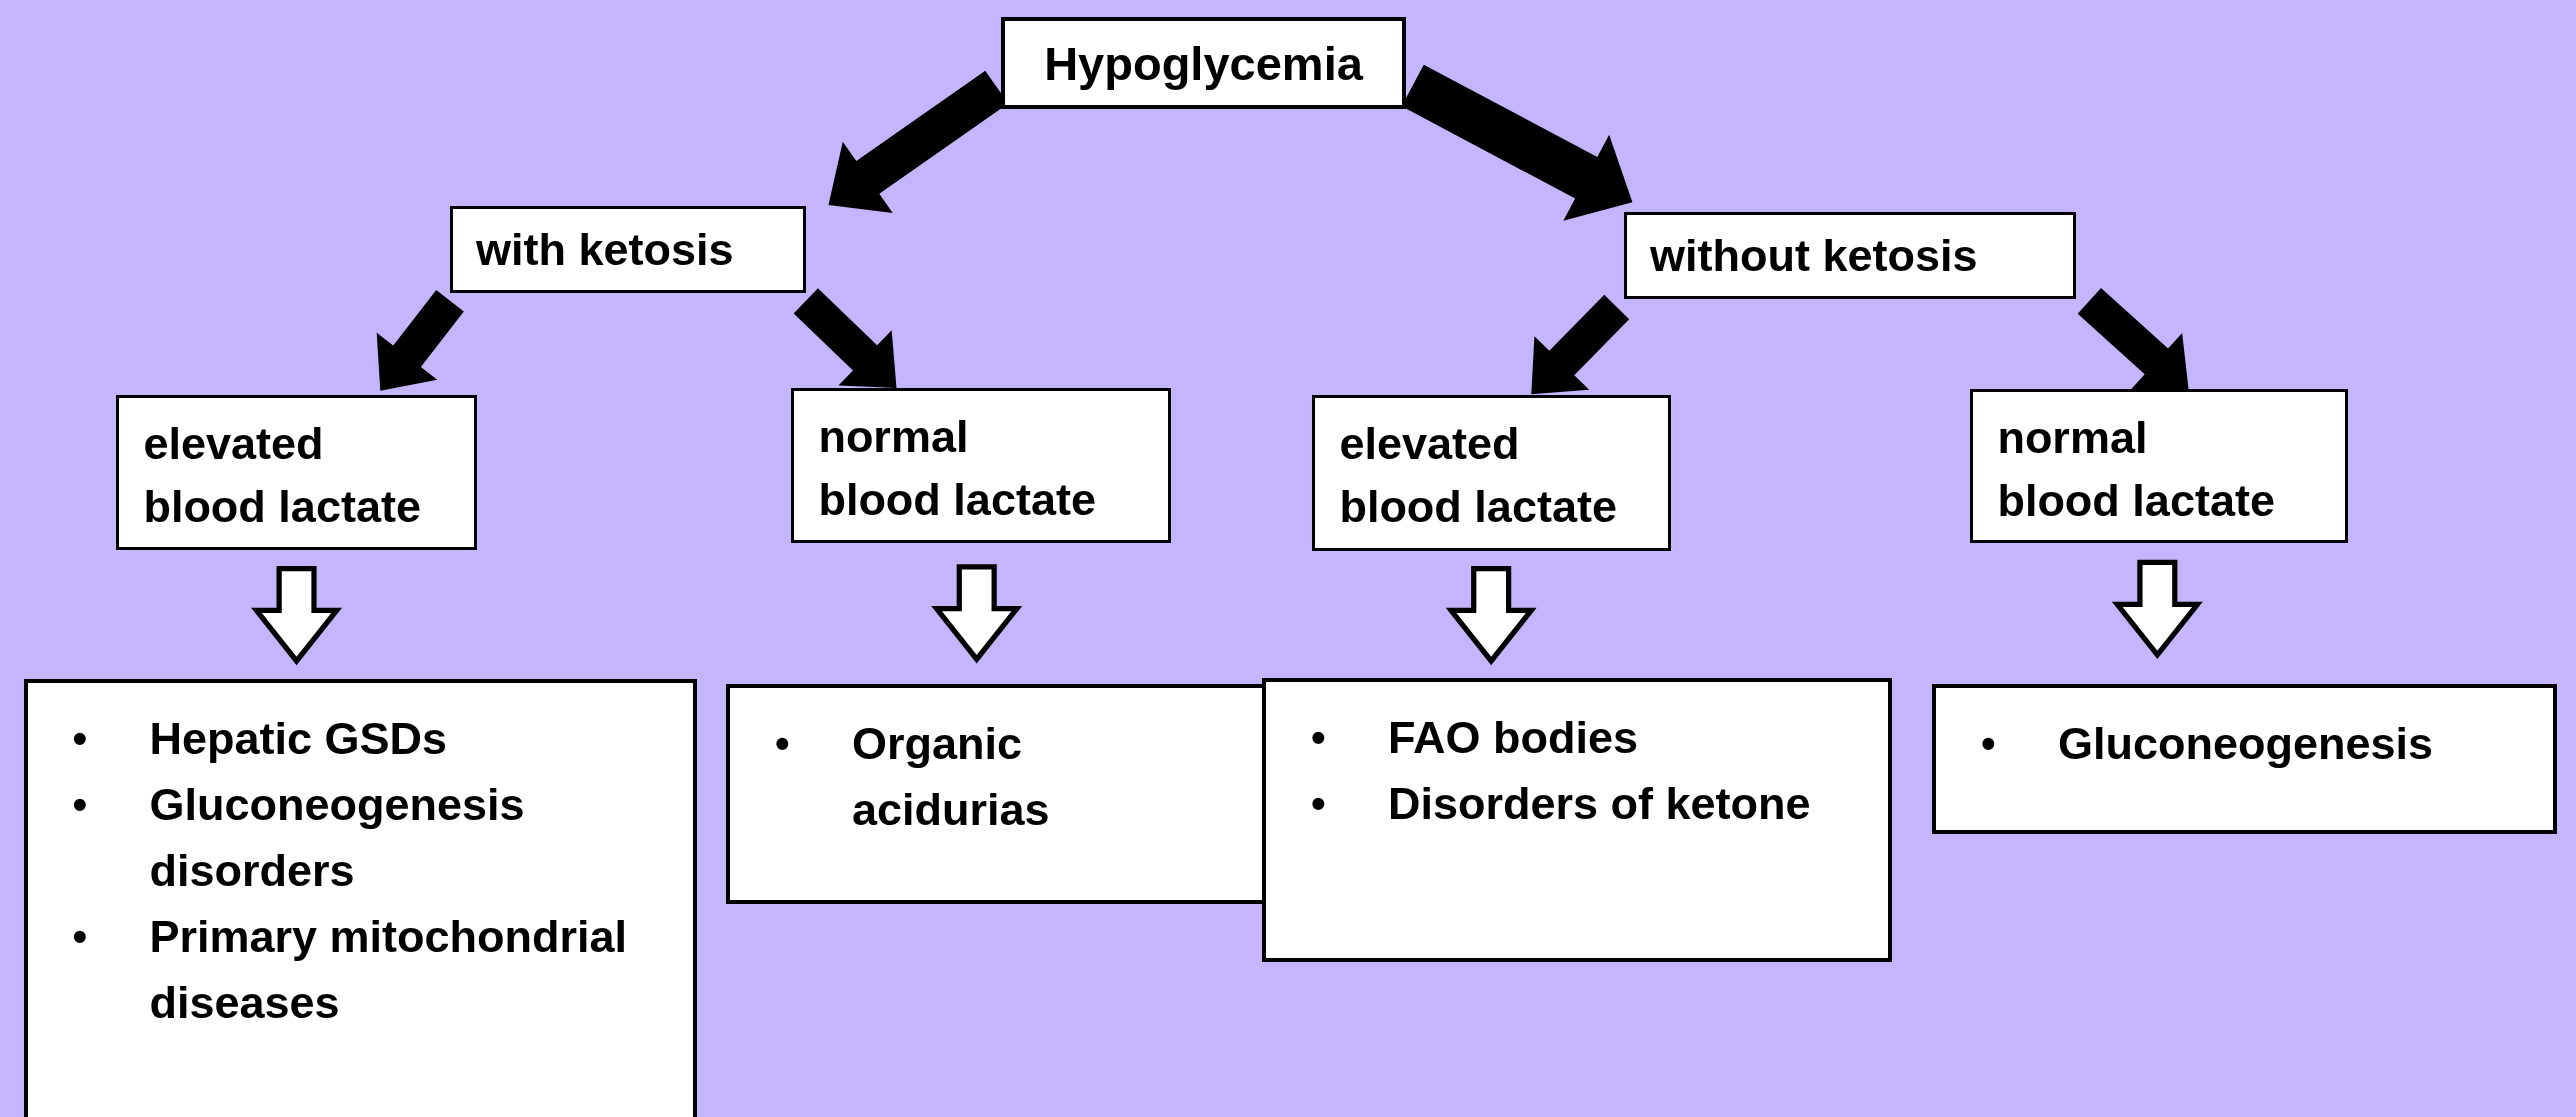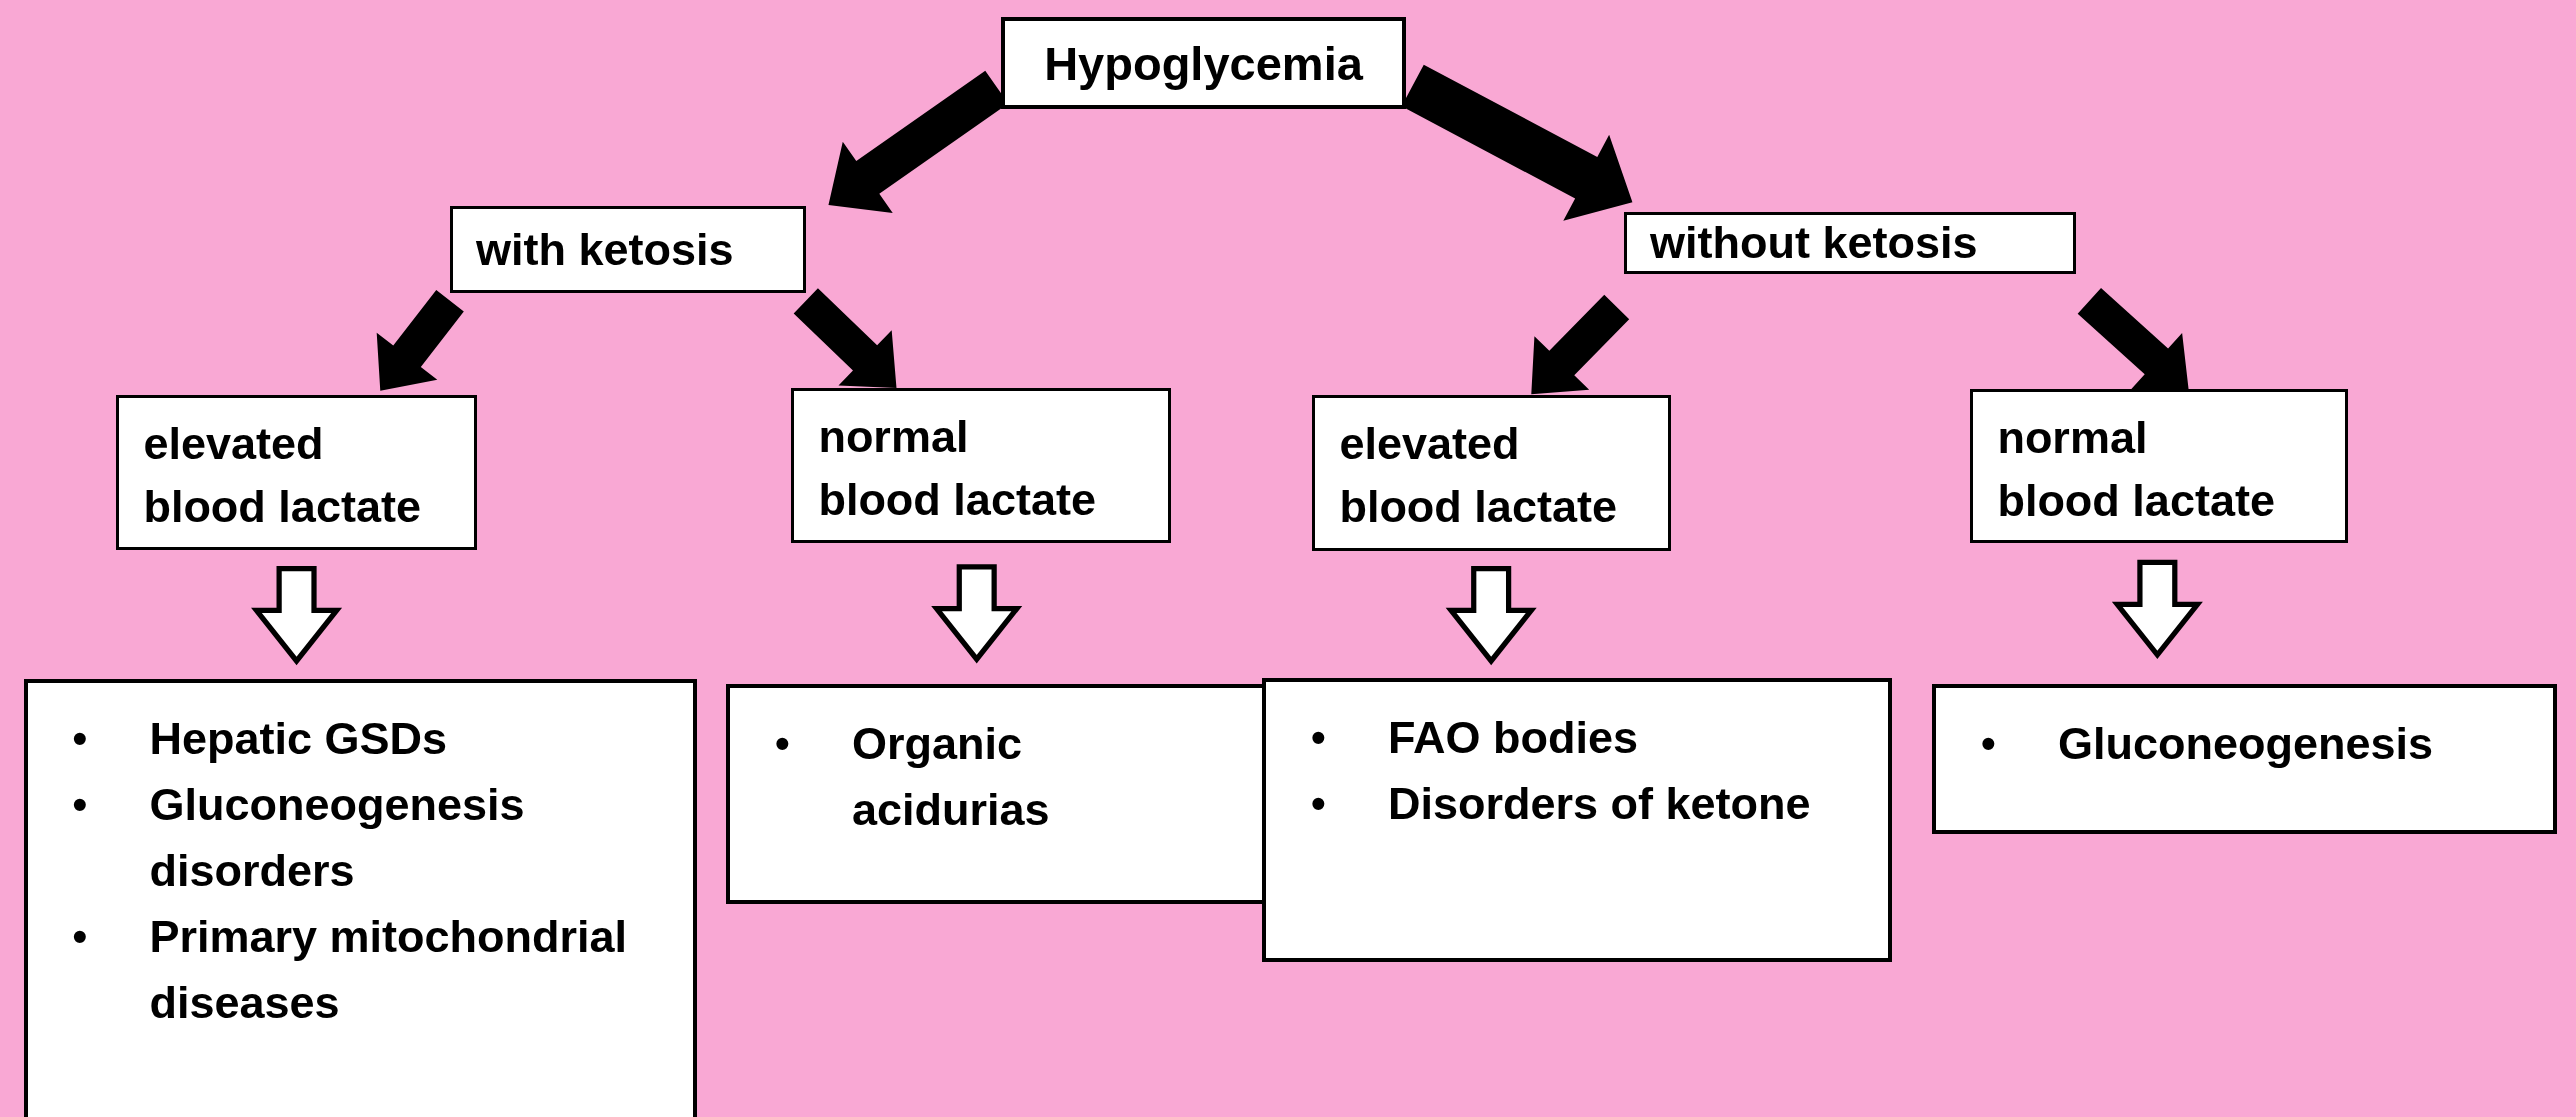--- a/index.html
+++ b/index.html
@@ -1,20 +1,20 @@
 <!DOCTYPE html>
 <html style="font-size:14px"><head>
 <meta charset="utf-8">
 <style>
   html, body { margin: 0; padding: 0; background: #ffffff; }
   .canvas {
     position: relative;
     width: 2576px;
     height: 1117px;
-    background: #f9a8d4;
+    background: #c4b5fd;
     font-family: "Liberation Sans", sans-serif;
     color: #000000;
     overflow: hidden;
   }
   .arrow-layer {
     position: absolute;
     left: 0; top: 0;
     width: 2576px; height: 1117px;
   }
   .node {
@@ -29,21 +29,21 @@
     left: 1001px; top: 17.4px; width: 405px; height: 92px;
     display: flex; align-items: center; justify-content: center;
     font-size: 47px; font-weight: bold;
   }
   .branch-node {
     display: flex; align-items: center;
     font-size: 45px;
     padding-left: 23px;
   }
   .branch-with    { left: 450px;  top: 206px; width: 356px; height: 87px; }
-  .branch-without { left: 1624px; top: 212px; width: 452px; height: 62px; }
+  .branch-without { left: 1624px; top: 212px; width: 452px; height: 87px; }
   .lactate-node {
     font-size: 45px;
     padding: 14px 0 0 24.4px;
   }
   .lactate-node .ln { line-height: 63px; white-space: nowrap; }
   .lactate-1 { left: 116px;  top: 395px; width: 361px; height: 155px; }
   .lactate-2 { left: 791px;  top: 388px; width: 380px; height: 155px; }
   .lactate-3 { left: 1312px; top: 395px; width: 359px; height: 156px; }
   .lactate-4 { left: 1970px; top: 389px; width: 378px; height: 154px; }
   .outcome-1 { left: 23.5px;   top: 679px; width: 673px; height: 472px; }

